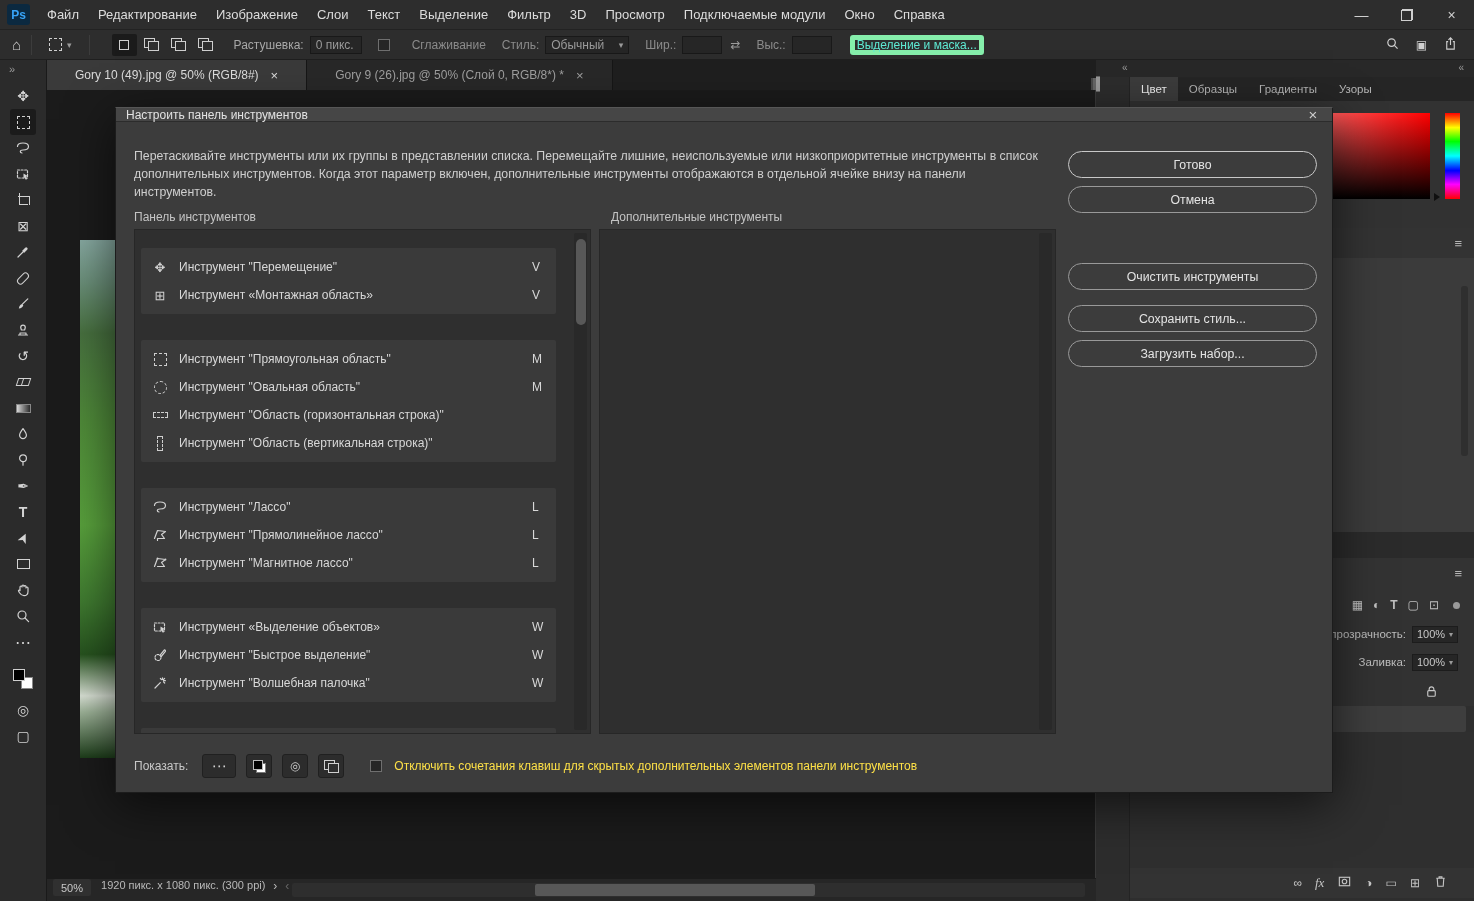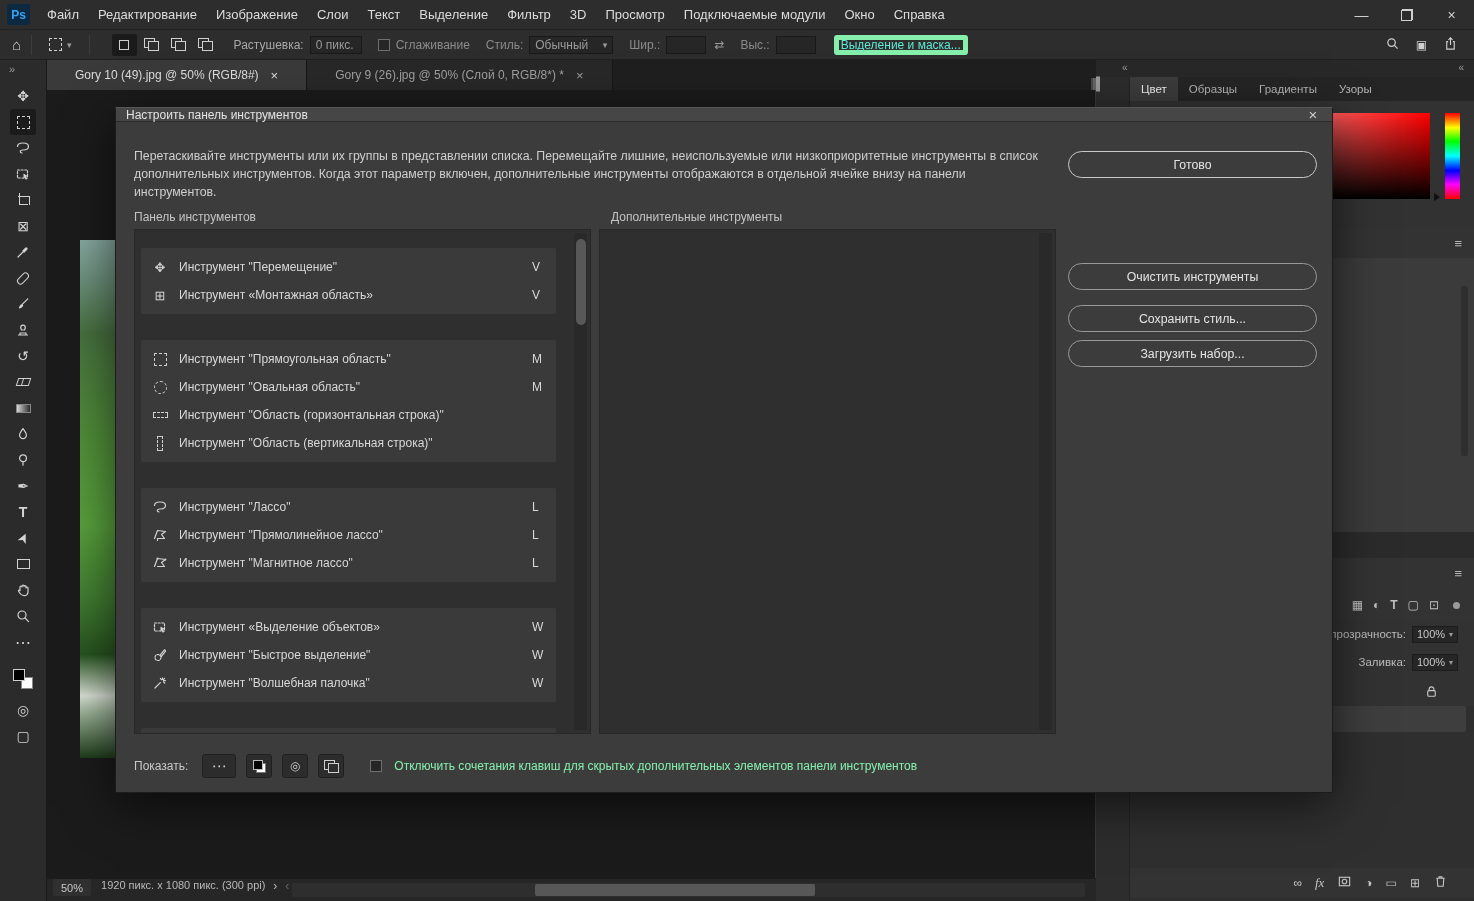--- a/index.html
+++ b/index.html
@@ -145,21 +145,21 @@
   .vsb .thumb{position:absolute;left:1.5px;right:1.5px;top:6px;height:86px;background:#585858;border-radius:5px}
   .dlg-btn{position:absolute;left:952px;width:249px;height:27px;border:1px solid #999;border-radius:14px;display:flex;align-items:center;justify-content:center;color:#e4e4e4;font-size:12.3px;background:transparent}
   .dlg-btn.primary{border-color:#c8c8c8}
   .show-row{position:absolute;left:18px;top:645px;height:26px;display:flex;align-items:center;gap:10px}
   .show-lbl{color:#c8c8c8;margin-right:4px}
   .show-btn{height:24px;background:#2c2c2c;border:1px solid #202020;border-radius:3px;display:flex;align-items:center;justify-content:center;color:#cfcfcf}
   .w34{width:34px}.w26{width:26px}
   .i-swatch--sm{position:relative;width:13px;height:13px}
   .i-swatch--sm::before{content:"";position:absolute;right:0;bottom:0;width:8px;height:8px;background:#fff;border:1px solid #777}
   .i-swatch--sm::after{content:"";position:absolute;left:0;top:0;width:8px;height:8px;background:#000;border:1px solid #bbb}
-  .cb-label{color:#86efac;margin-left:2px}
+  .cb-label{color:#fde047;margin-left:2px}
 </style>
 </head>
 <body>
 
 <div class="app">
 
   <header class="menubar">
     <div class="ps-logo">Ps</div>
     <nav class="menu-items">
       <span class="menu-item">Файл</span>
@@ -207,21 +207,21 @@
           <span class="i-dbl"></span>
         </span>
       <span class="mode-btn">
           <span class="i-dbl"></span>
         </span>
     </span>
     <span class="ob-label">Растушевка:</span>
     <span class="field">0 пикс.</span>
     <span class="ob-check">
       <span class="cb"></span>
-      <span class="ob-label dim" style="margin-left:0">Сглаживание</span>
+      <span class="ob-label dim" style="margin-left:16px">Сглаживание</span>
     </span>
     <span class="ob-label dim">Стиль:</span>
     <span class="dropdown">
       <span>Обычный</span>
       <span style="font-size:9px">▾</span>
     </span>
     <span class="ob-label dim">Шир.:</span>
     <span class="field small"></span>
     <span class="swap">⇄</span>
     <span class="ob-label dim">Выс.:</span>
@@ -577,20 +577,21 @@
       <div class="vsb">
           <div class="thumb"></div>
         </div>
     </div>
 
     <div class="list right">
       <div class="vsb"></div>
     </div>
 
     <div class="dlg-btn primary" style="top:43px">Готово</div>
+    <div class="dlg-btn" style="top:78px">Отмена</div>
     <div class="dlg-btn" style="top:155px">Очистить инструменты</div>
     <div class="dlg-btn" style="top:232px">Загрузить набор...</div>
     <div class="dlg-btn" style="top:197px">Сохранить стиль...</div>
 
     <div class="show-row">
       <span class="show-lbl">Показать:</span>
       <span class="show-btn w34">
           <span style="font-size:15px">⋯</span>
         </span>
       <span class="show-btn w26">

